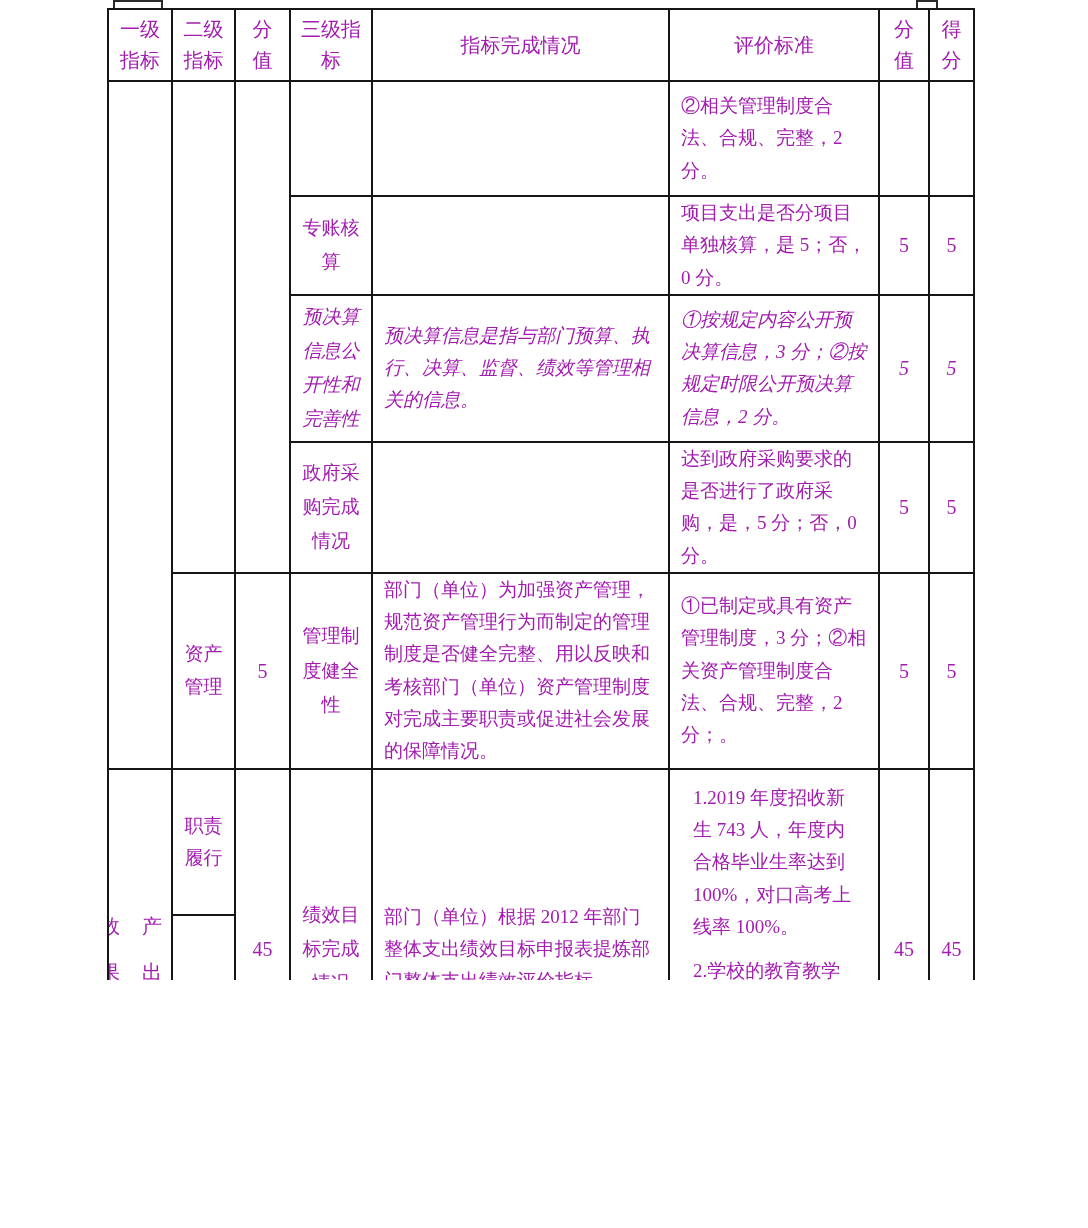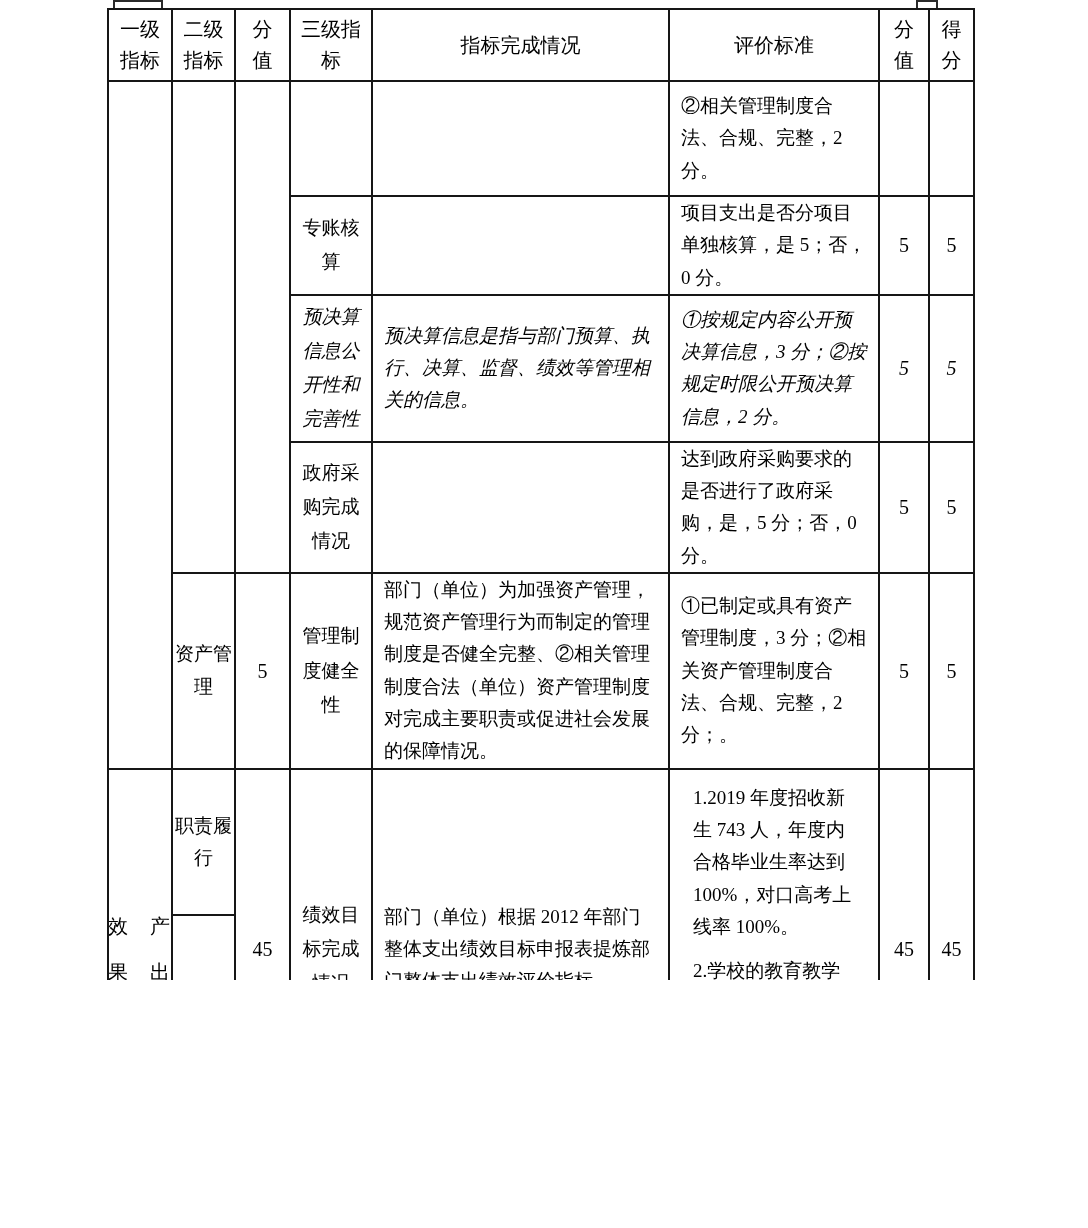--- a/index.html
+++ b/index.html
@@ -3,21 +3,21 @@
 <meta charset="utf-8">
 <style>
   * { margin: 0; padding: 0; box-sizing: border-box; }
   html, body { background: #ffffff; }
   .page {
     position: relative;
     width: 1088px;
     height: 980px;
     background: #ffffff;
     font-family: "Liberation Serif", "DejaVu Serif", serif;
-    color: #000000;
+    color: #a21caf;
   }
   .notch {
     position: absolute;
     top: 0;
     height: 9px;
     border-left: 2px solid #2a2a2a;
     border-right: 2px solid #2a2a2a;
     border-top: 2px solid #2a2a2a;
   }
   .notch-left  { left: 113px; width: 50px; }
@@ -39,21 +39,21 @@
   }
   .eval th {
     font-size: 20px;
     text-align: center;
     padding: 4px 8px;
     line-height: 1.55;
     word-break: break-all;
   }
   .eval td {
     font-size: 19px;
-    padding: 4px 0;
+    padding: 4px 8px;
     line-height: 1.7;
     word-break: break-all;
   }
   td.c   { text-align: center; }
   td.l   { text-align: left; padding: 0 11px; }
   td.ind3 { text-align: center; padding: 4px 9px; line-height: 1.8; }
   td.num { text-align: center; font-size: 20px; padding: 2px 4px; }
 
   .h-head { height: 54px; }
   .h-r1   { height: 115px; }
@@ -135,21 +135,21 @@
         <td class="l"></td>
         <td class="l">达到政府采购要求的是否进行了政府采购，是，5 分；否，0 分。</td>
         <td class="num">5</td>
         <td class="num">5</td>
       </tr>
 
       <tr class="h-r5">
         <td class="c">资产管理</td>
         <td class="num">5</td>
         <td class="ind3">管理制度健全性</td>
-        <td class="l">部门（单位）为加强资产管理，规范资产管理行为而制定的管理制度是否健全完整、②相关管理制度合法（单位）资产管理制度对完成主要职责或促进社会发展的保障情况。</td>
+        <td class="l">部门（单位）为加强资产管理，规范资产管理行为而制定的管理制度是否健全完整、用以反映和考核部门（单位）资产管理制度对完成主要职责或促进社会发展的保障情况。</td>
         <td class="l">①已制定或具有资产管理制度，3 分；②相关资产管理制度合法、合规、完整，2 分；。</td>
         <td class="num">5</td>
         <td class="num">5</td>
       </tr>
 
       <tr class="h-r6a">
         <td rowspan="2" class="c">
           <div class="stack stack-wide">
             <span>效　产</span>
             <span>果　出</span>

